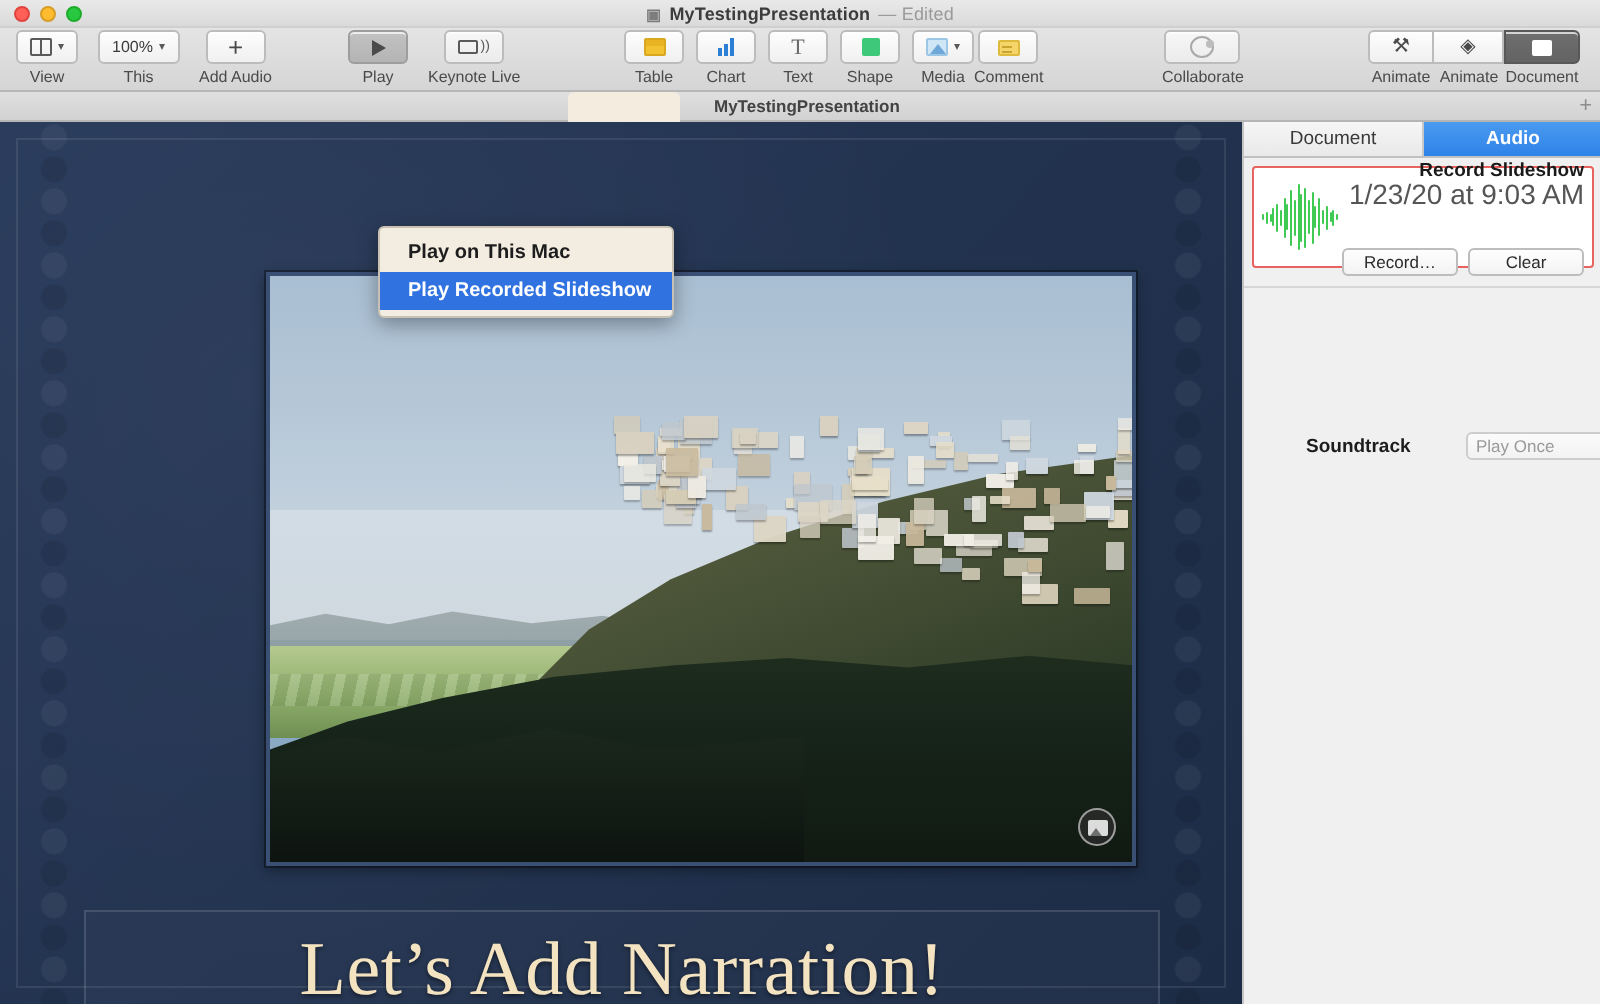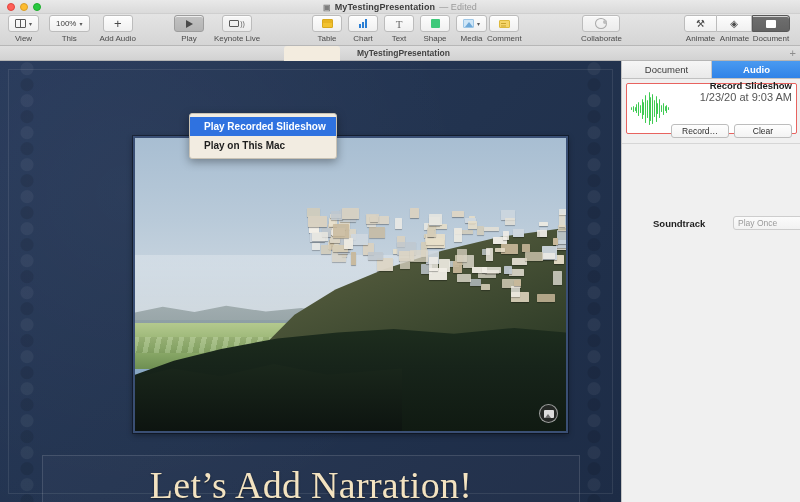--- a/index.html
+++ b/index.html
@@ -230,21 +230,21 @@
     position:absolute; left:4px; top:22px; width:171px; height:51px;
     background:#fff; border:1.5px solid #e8635f; border-radius:2px;
     display:flex; align-items:center; padding:0 4px;
   }
   .waveform{
     width:38px; height:36px; display:flex; align-items:center; justify-content:center; gap:.8px; flex:0 0 38px;
   }
   .waveform i{ width:1.4px; background:#3fcb53; display:block; border-radius:1px; }
   .rec-right{ flex:1; padding-left:2px;text-align:right; }
   .rec-title{ font-size:9.5px; font-weight:700; color:#1a1a1a; line-height:12px; }
-  .rec-date{ font-size:11px; color:#555; line-height:11px; margin-bottom:21px;}
+  .rec-date{ font-size:14px; color:#555; line-height:11px; margin-bottom:21px;}
   .rec-btns{ display:flex; gap:5px; }
   .sm-btn{
     flex:1; height:14px; font-size:8.5px; color:#2b2b2b;
     background:linear-gradient(#fefefe,#f3f3f3); border:1px solid #bdbdbd; border-radius:3px;
     display:flex; align-items:center; justify-content:center;
   }
 
   .sep{ position:absolute; left:0; width:179px; height:1px; background:#d6d6d6; }
 
   .soundtrack-row{
@@ -545,22 +545,22 @@
         </div>
       </div>
 
       <div class="textbox">
         <div class="slide-title">Let’s Add Narration!</div>
 
       </div>
     </div>
 
     <div class="menu">
+      <div class="menu-item">Play on This Mac</div>
       <div class="menu-item sel">Play Recorded Slideshow</div>
-      <div class="menu-item">Play on This Mac</div>
     </div>
   </div>
 
   <div class="inspector">
     <div class="seg">
       <div class="seg-btn">Document</div>
       <div class="seg-btn active">Audio</div>
     </div>
 
     <div class="rec-card">

